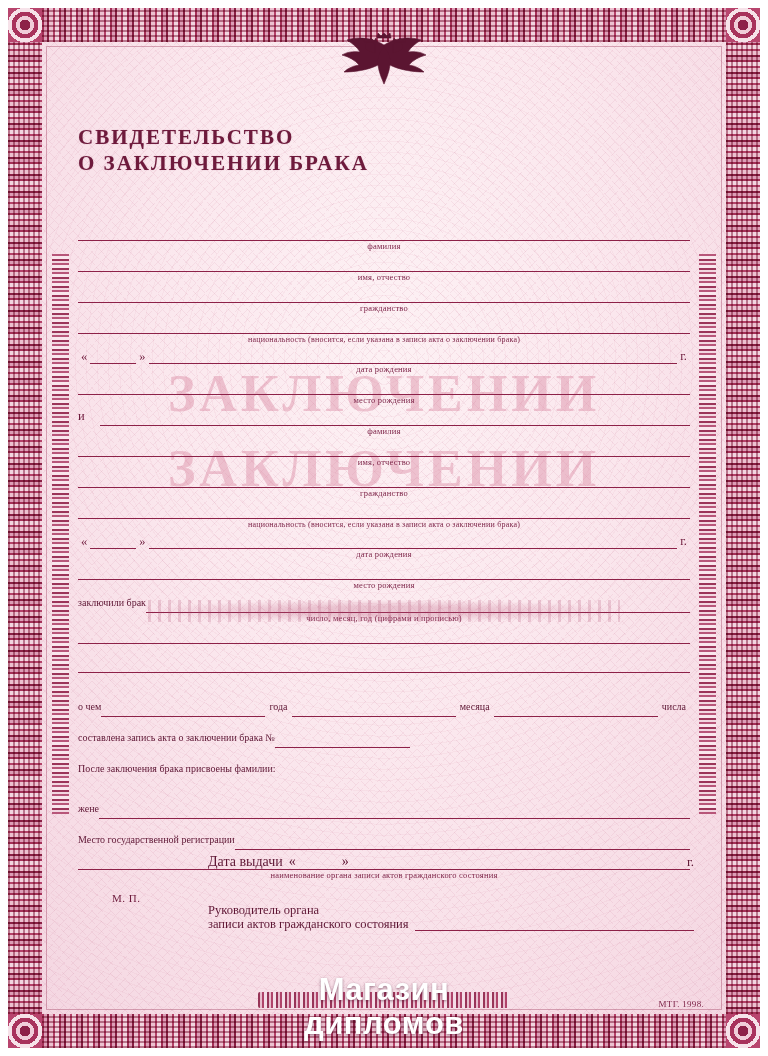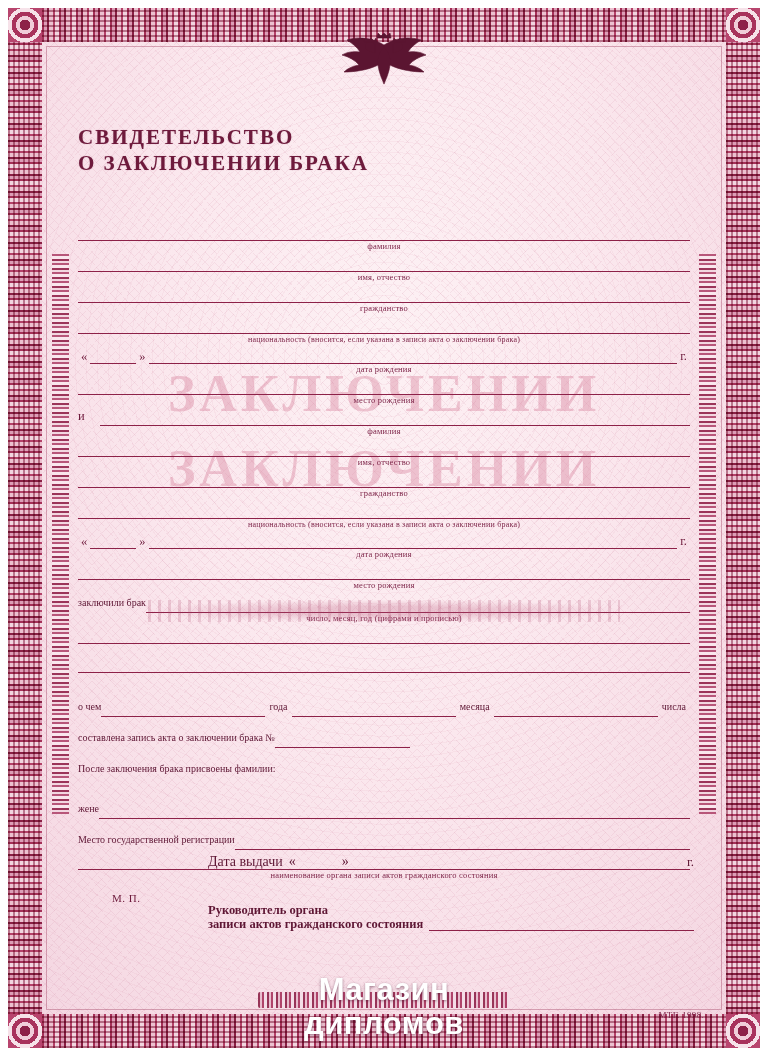--- a/index.html
+++ b/index.html
@@ -257,32 +257,31 @@
     top: 895px;
     display: flex;
     align-items: flex-end;
   }
   .head-block .two-line {
     font-size: 12.5px;
     color: #5e1634;
     line-height: 14px;
     white-space: nowrap;
     padding-right: 6px;
-    font-weight: bold;
   }
   .head-block .fill {
     flex: 1 1 auto;
     border-bottom: 1px solid #8d2148;
     height: 14px;
   }
 
   .printcode {
     position: absolute;
     right: 56px;
-    bottom: 28px;
+    bottom: 39px;
     font-size: 9px;
     color: #7a1f44;
     letter-spacing: .3px;
   }
 
   
   .shop-overlay {
     position: absolute;
     left: 0;
     right: 0;

